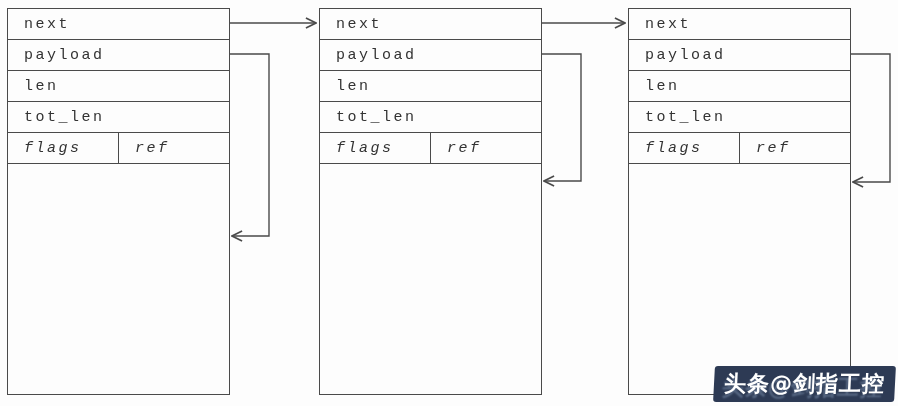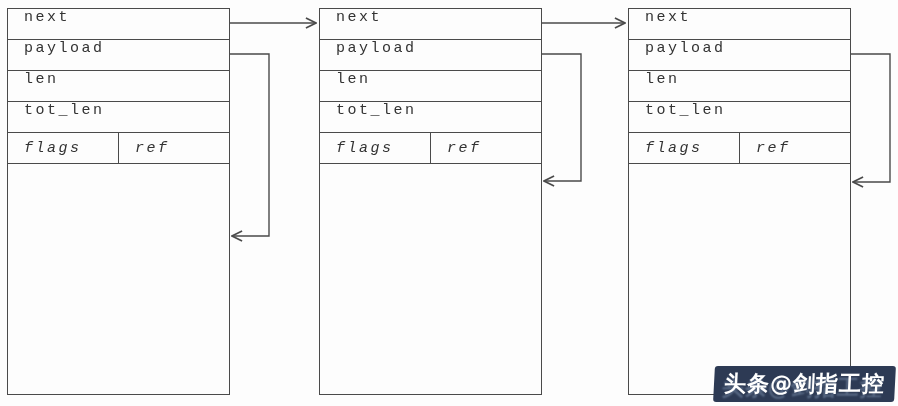--- a/index.html
+++ b/index.html
@@ -29,21 +29,21 @@
     flex-direction: column;
   }
   .node.n1 { left: 7px; }
   .node.n2 { left: 319px; }
   .node.n3 { left: 628px; }
   .row {
     height: 31px;
     min-height: 31px;
     border-bottom: 1.4px solid #4a4a4a;
     display: flex;
-    align-items: flex-start;
+    align-items: center;
     padding-left: 16px;
     box-sizing: border-box;
     font-size: 15px;
     letter-spacing: 2.5px;
     color: #333333;
     white-space: nowrap;
   }
   .row.split {
     padding-left: 0;
     font-style: italic;

